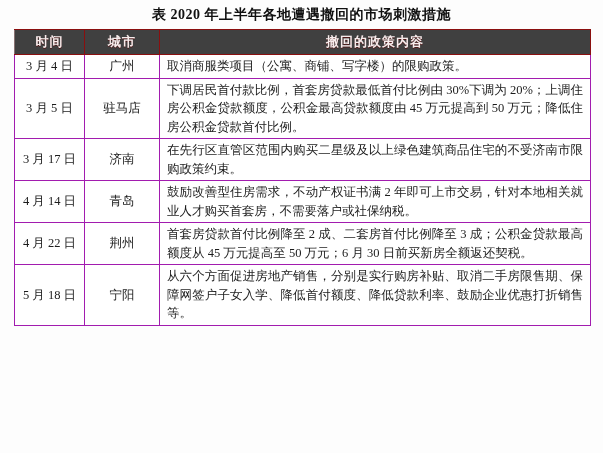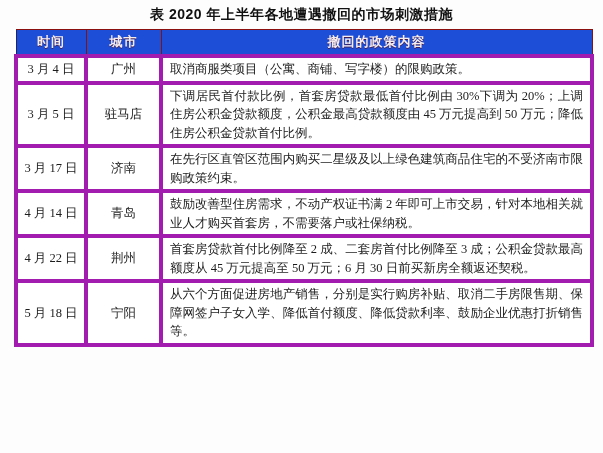--- a/index.html
+++ b/index.html
@@ -16,48 +16,48 @@
     height: 453px;
     box-sizing: border-box;
   }
   .table-title {
     text-align: center;
     font-weight: bold;
     font-size: 14px;
     color: #111;
     padding: 6px 0 5px 0;
     letter-spacing: 0.5px;
-    font-family: Liberation Sans, sans-serif;
+    font-family: Liberation Serif, serif;
   }
   table.policy-table {
     border-collapse: collapse;
     table-layout: fixed;
     width: 576px;
     margin-left: 14px;
     background: #ffffff;
     border: 1px solid #161616;
   }
   col.c-date { width: 70px; }
   col.c-city { width: 75px; }
   col.c-policy { width: 431px; }
   thead th {
-    background: #1d4ed8;
+    background: #404040;
     color: #f7ecec;
     font-weight: bold;
     font-size: 13px;
     height: 22px;
     padding: 1px 2px;
     border: 1px solid #8a0f0f;
     border-left: 1px solid rgba(40,0,0,0.55);
     text-align: center;
     letter-spacing: 1px;
     text-shadow: 0 1px 0 rgba(90,0,0,0.6);
   }
   tbody td {
-    border: 4px solid #a21caf;
+    border: 1px solid #a21caf;
     font-size: 12.5px;
     line-height: 18.5px;
     color: #1c1c1c;
     padding: 2px 3px;
     vertical-align: middle;
   }
   td.cell-date, td.cell-city {
     text-align: center;
     white-space: nowrap;
   }

